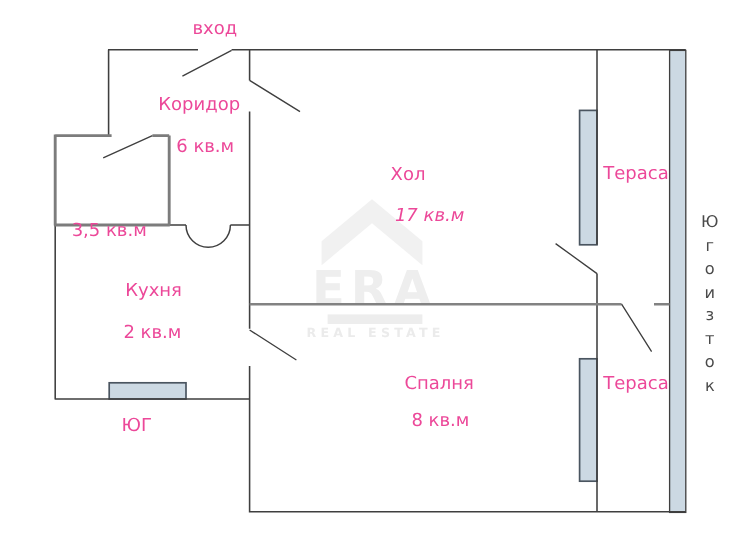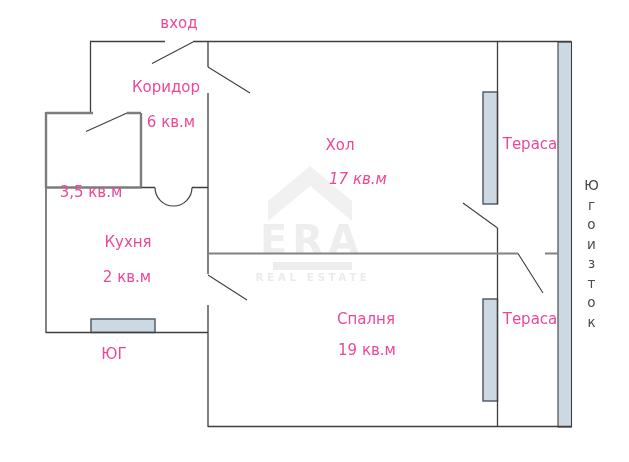--- a/index.html
+++ b/index.html
@@ -66,21 +66,21 @@
 
   <div class="lbl" style="left:50px;top:148px;width:82px;margin-top:35px;">3,5 кв.м</div>
 
   <div class="lbl" style="left:88px;top:233px;width:80px;">Кухня</div>
   <div class="lbl" style="left:87px;top:268px;width:80px;">2 кв.м</div>
 
   <div class="lbl" style="left:300px;top:136px;width:80px;">Хол</div>
   <div class="lbl" style="left:318px;top:170px;width:80px;font-style:italic;">17 кв.м</div>
 
   <div class="lbl" style="left:326px;top:310px;width:80px;">Спалня</div>
-  <div class="lbl" style="left:327px;top:341px;width:80px;">19 кв.м</div>
+  <div class="lbl" style="left:327px;top:341px;width:80px;">8 кв.м</div>
 
   <div class="lbl" style="left:499px;top:135px;width:62px;">Тераса</div>
   <div class="lbl" style="left:499px;top:310px;width:62px;">Тераса</div>
 
   <div class="lbl" style="left:84px;top:345px;width:60px;">ЮГ</div>
 
   <div class="vtext" style="left:583px;top:176px;width:17px;">
       <div>Ю</div>
       <div>г</div>
       <div>о</div>

